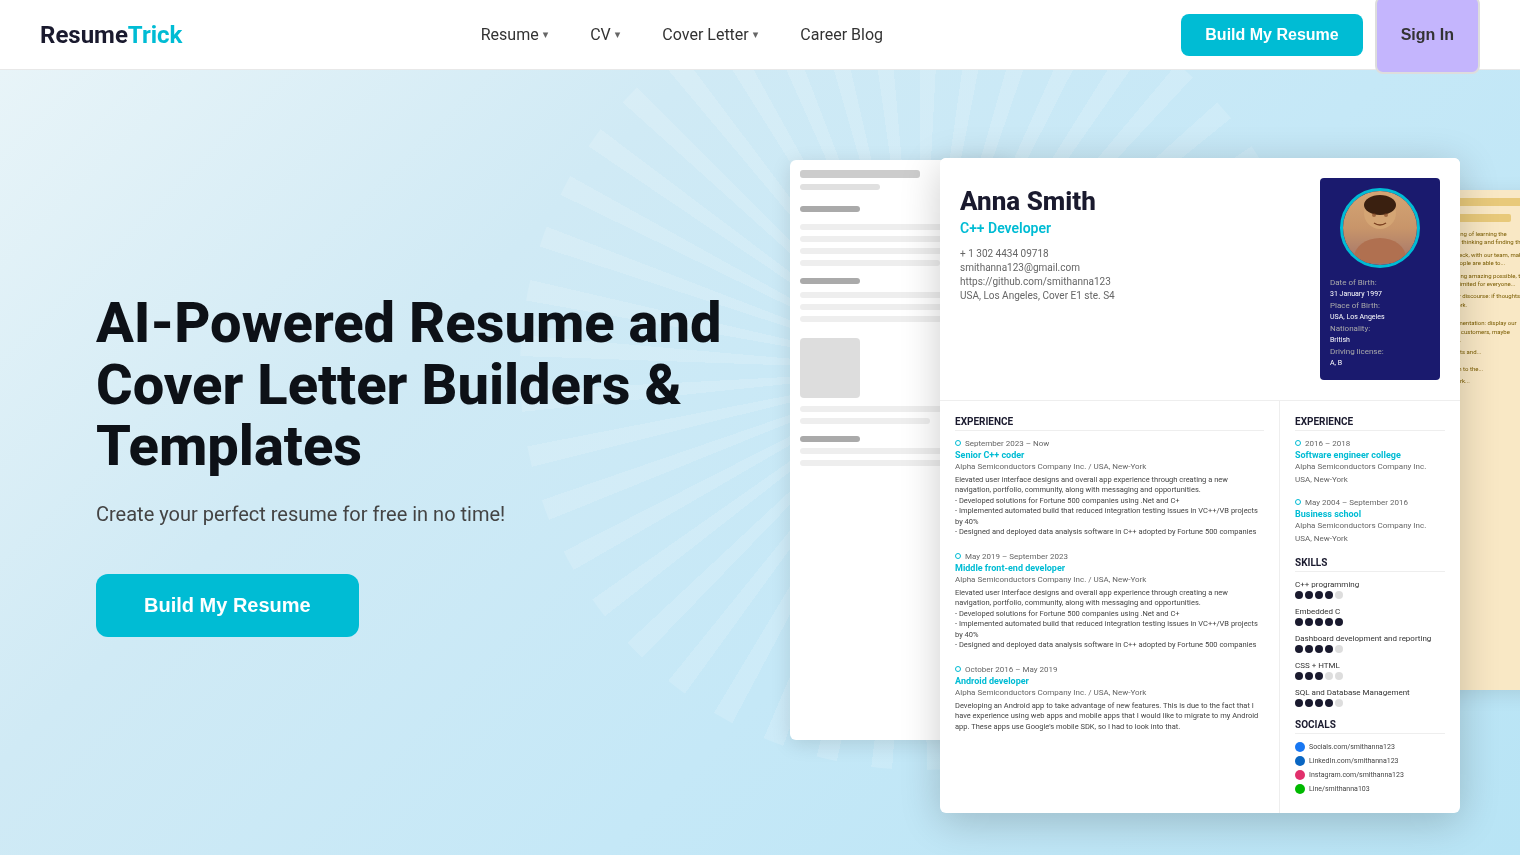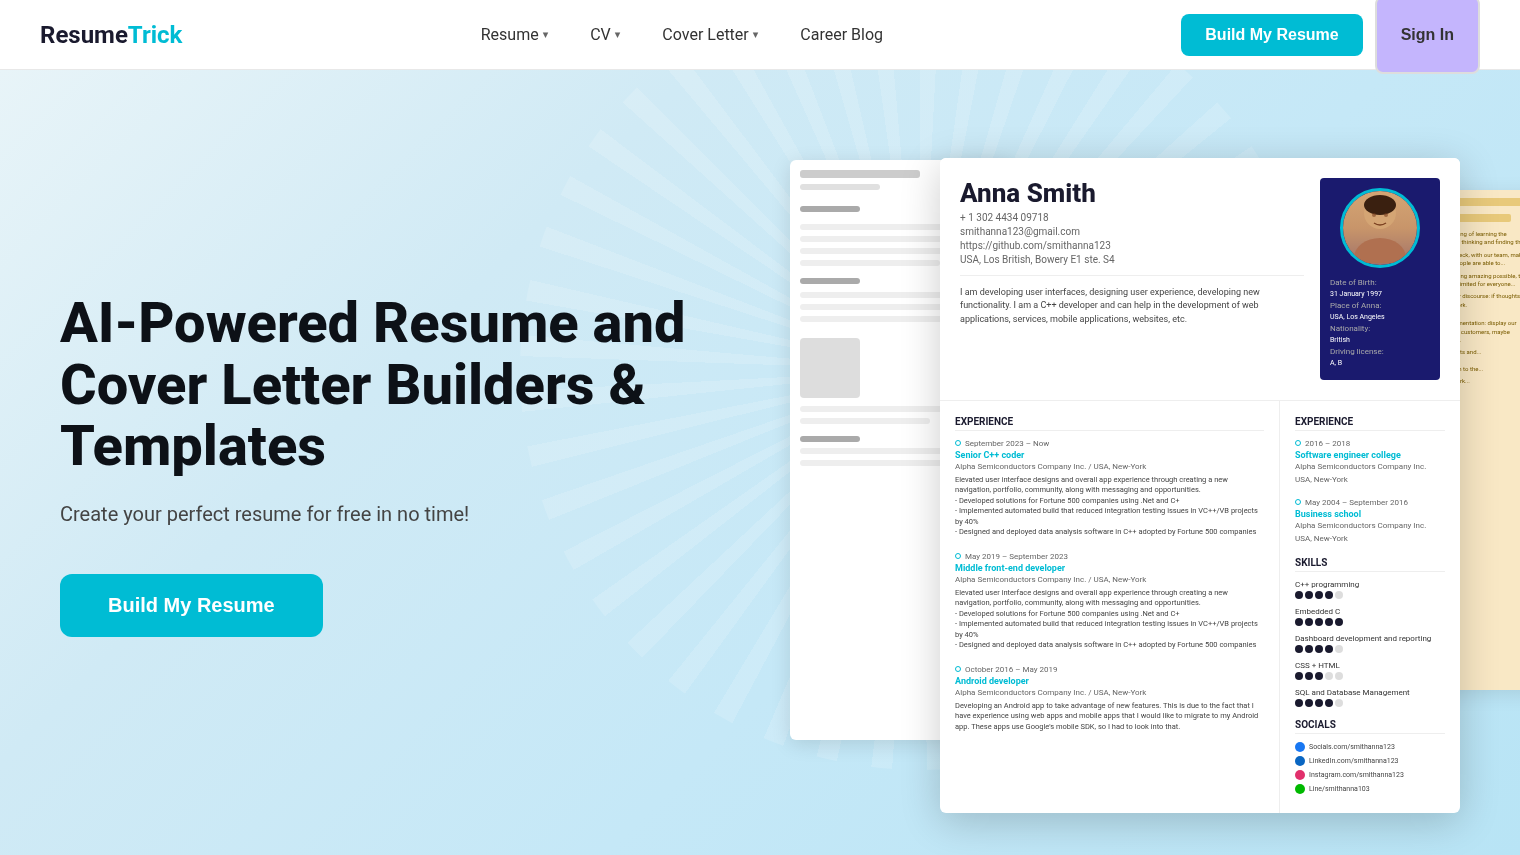--- a/index.html
+++ b/index.html
@@ -121,22 +121,23 @@
         rgba(255,255,255,0.15) 0deg 3deg,
         transparent 3deg 8deg
       );
       border-radius: 50%;
       pointer-events: none;
     }
 
     .hero-content {
       position: relative;
       z-index: 2;
-      padding: 60px 60px;
+      padding: 60px 48px;
       max-width: 760px;
+      margin-left: 48px;
     }
 
     .hero-title {
       font-size: 56px;
       font-weight: 800;
       color: #0d1117;
       line-height: 1.1;
       margin-bottom: 24px;
     }
 
@@ -215,20 +216,21 @@
     .resume-header {
       display: flex;
       background: #fff;
       padding: 20px;
       gap: 16px;
       border-bottom: 1px solid #eee;
     }
 
     .resume-header-left {
       flex: 1;
+      margin-top: 8px;
     }
 
     .resume-name {
       font-size: 26px;
       font-weight: 800;
       color: #1a1a2e;
       margin-bottom: 4px;
     }
 
     .resume-title {
@@ -527,25 +529,25 @@
           <div class="back-card-line" style="width:75%;"></div>
         </div>
       </div>
     </div>
 
     <div class="resume-card-main">
 
       <div class="resume-header">
         <div class="resume-header-left">
           <div class="resume-name">Anna Smith</div>
+          <div class="resume-title">C++ Developer</div>
           <div class="resume-contact-item">+ 1 302 4434 09718</div>
           <div class="resume-contact-item">smithanna123@gmail.com</div>
           <div class="resume-contact-item">https://github.com/smithanna123</div>
-          <div class="resume-contact-item">USA, Los British, Bowery E1 ste. S4</div>
-          <div class="resume-summary">I am developing user interfaces, designing user experience, developing new functionality. I am a C++ developer and can help in the development of web applications, services, mobile applications, websites, etc.</div>
+          <div class="resume-contact-item">USA, Los Angeles, Cover E1 ste. S4</div>
         </div>
         <div class="resume-header-right">
           <div class="resume-photo">
             <div class="resume-photo-inner">
 
               <svg width="60" height="70" viewBox="0 0 60 70" xmlns="http://www.w3.org/2000/svg">
                 <circle cx="30" cy="20" r="16" fill="#d4a574"></circle>
                 <ellipse cx="30" cy="65" rx="26" ry="20" fill="#b07050"></ellipse>
 
                 <ellipse cx="30" cy="12" rx="16" ry="10" fill="#3a2010"></ellipse>
@@ -557,21 +559,21 @@
             </div>
           </div>
           <div class="resume-personal-info">
             <div class="resume-personal-item">
               <span class="resume-personal-label">Date of Birth:</span>
             </div>
             <div class="resume-personal-item">
               <span class="resume-personal-value">31 January 1997</span>
             </div>
             <div class="resume-personal-item">
-              <span class="resume-personal-label">Place of Anna:</span>
+              <span class="resume-personal-label">Place of Birth:</span>
             </div>
             <div class="resume-personal-item">
               <span class="resume-personal-value">USA, Los Angeles</span>
             </div>
             <div class="resume-personal-item">
               <span class="resume-personal-label">Nationality:</span>
             </div>
             <div class="resume-personal-item">
               <span class="resume-personal-value">British</span>
             </div>

